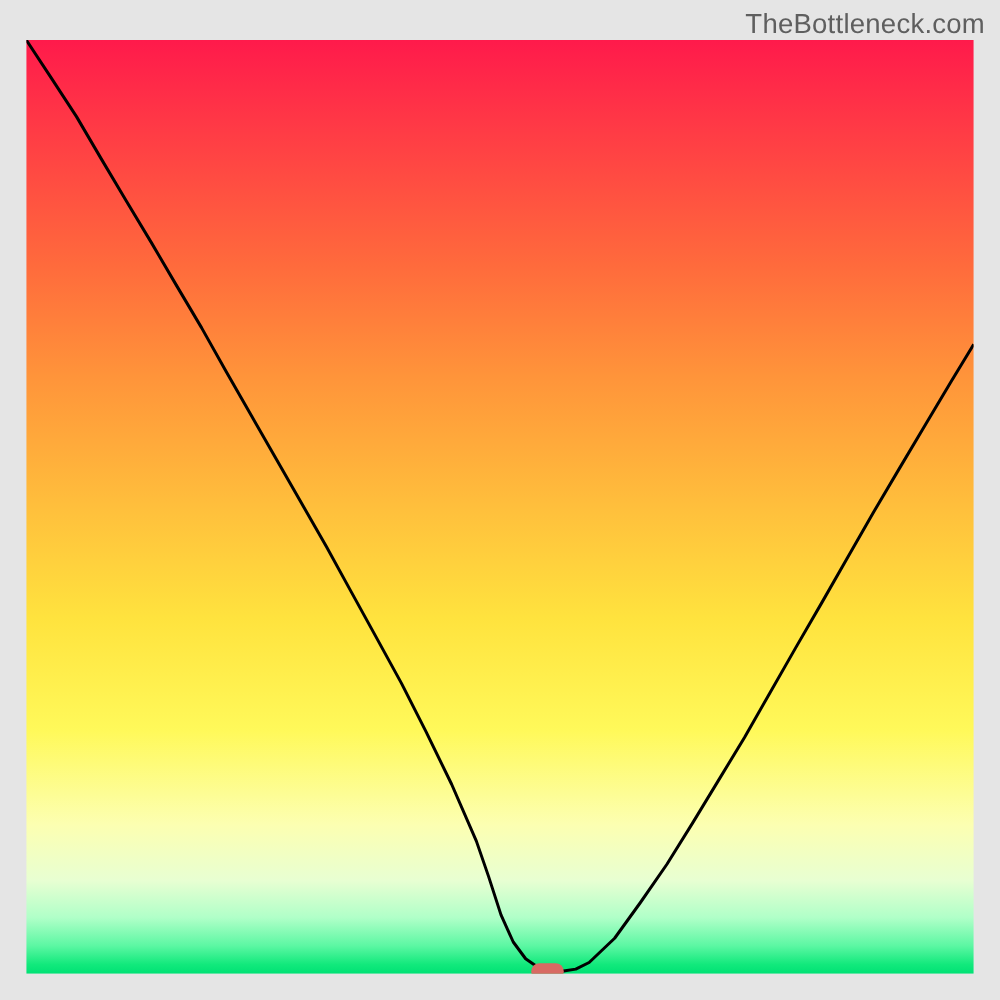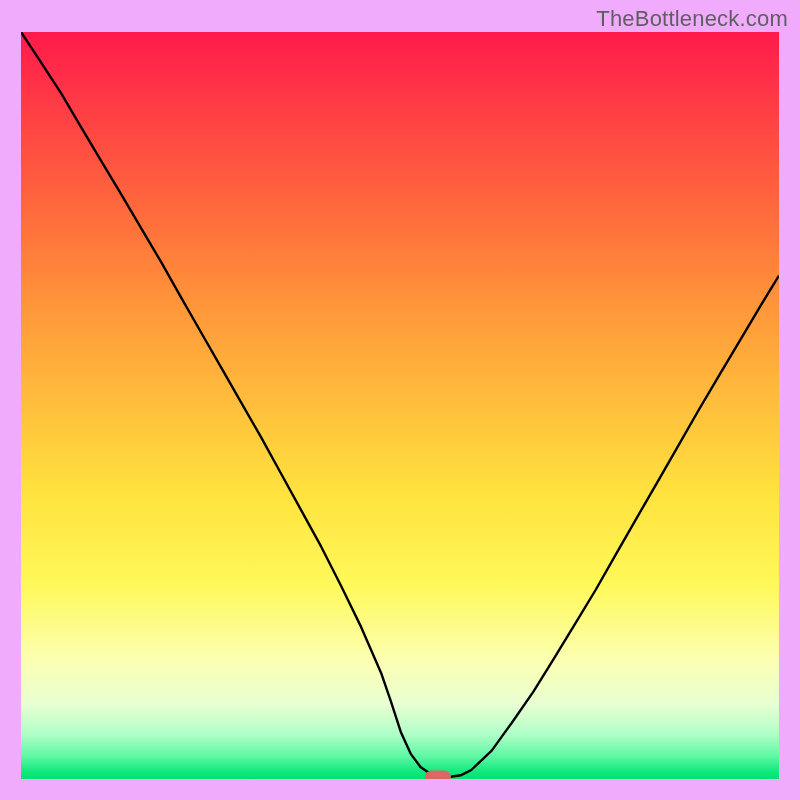--- a/index.html
+++ b/index.html
@@ -8,21 +8,21 @@
     width: 800px;
     height: 800px;
     background: #000;
     overflow: hidden;
     font-family: Arial, Helvetica, sans-serif;
   }
   .frame {
     position: relative;
     width: 800px;
     height: 800px;
-    background: #f0abfc;
+    background: #e5e5e5;
   }
   .watermark {
     position: absolute;
     top: 6px;
     right: 12px;
     color: #5f5f5f;
     font-size: 22px;
     font-weight: 500;
     letter-spacing: 0.2px;
     z-index: 10;

